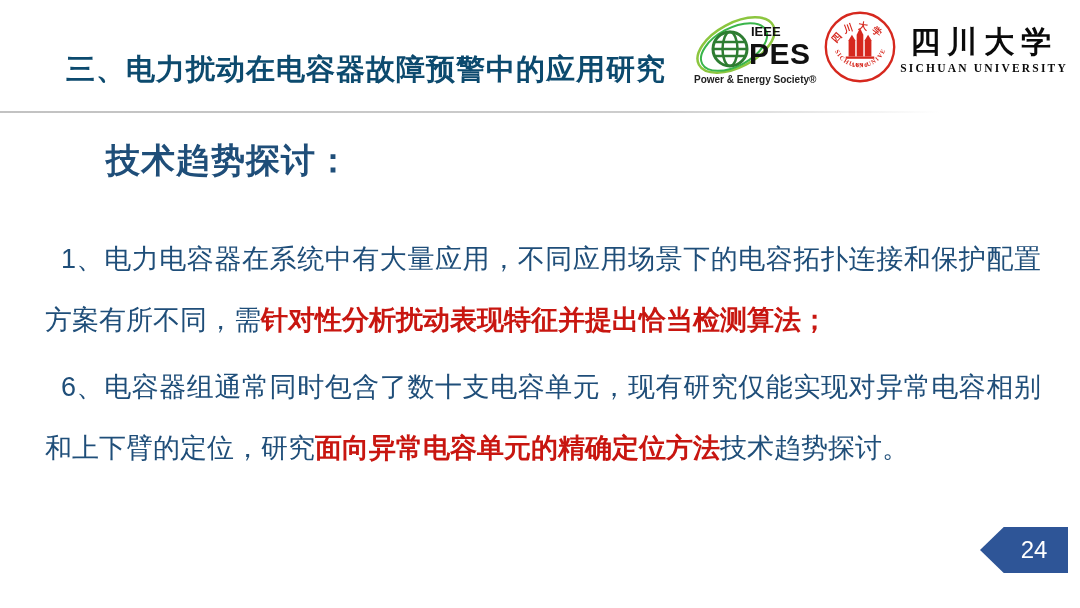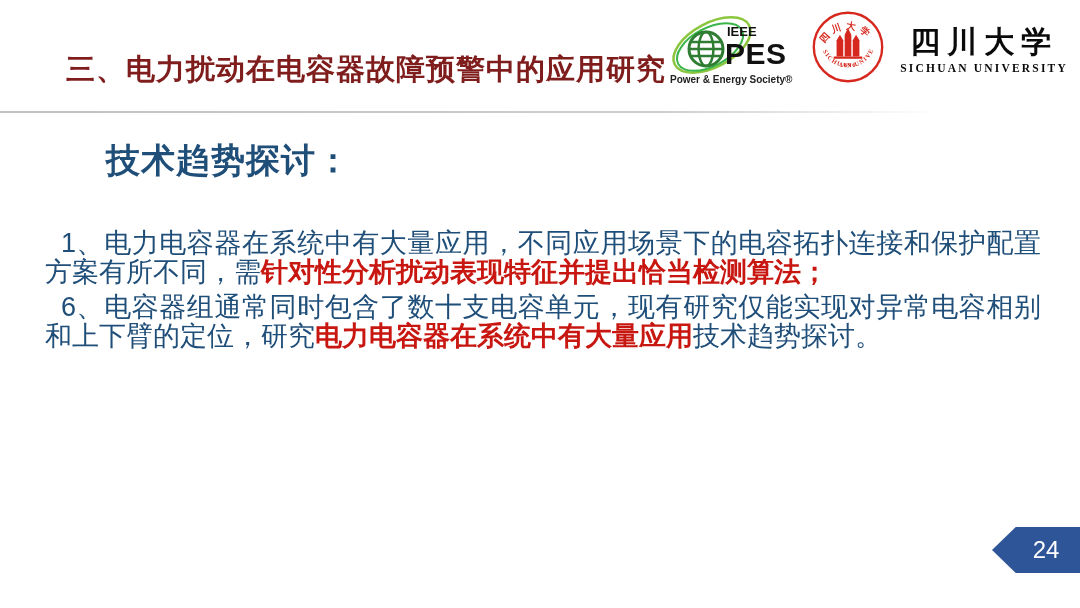--- a/index.html
+++ b/index.html
@@ -3,25 +3,25 @@
 <meta charset="utf-8">
 <style>
   html,body{margin:0;padding:0;}
   body{
     width:1080px;height:608px;position:relative;background:#ffffff;overflow:hidden;
     font-family:"Liberation Sans","DejaVu Sans",sans-serif;
   }
   
   .slide-title{
     position:absolute;left:66px;top:50px;
-    font-size:29px;font-weight:700;color:#7f1d1d;letter-spacing:1px;white-space:nowrap;
+    font-size:29px;font-weight:700;color:#0c4a6e;letter-spacing:1px;white-space:nowrap;
   }
   .logo-row{
     position:absolute;top:8px;right:12px;height:82px;
-    display:flex;align-items:center;gap:14px;
+    display:flex;align-items:center;gap:2px;
   }
   .ieee-logo{position:relative;width:128px;height:80px;}
   .scu-seal{width:76px;height:76px;}
   .scu-wordmark{display:flex;flex-direction:column;align-items:center;justify-content:center;}
   .scu-cn{
     font-size:30px;font-weight:700;color:#0a0a0a;letter-spacing:7px;
     font-family:"Liberation Serif","DejaVu Serif",serif;white-space:nowrap;line-height:34px;
   }
   .scu-en{
     font-size:11.5px;font-weight:700;color:#0a0a0a;letter-spacing:2.2px;
@@ -31,28 +31,28 @@
     position:absolute;left:0;top:111px;width:940px;height:2px;
     background:linear-gradient(to right,#c2c2c2 0%,#cdcdcd 70%,rgba(205,205,205,0) 100%);
   }
   
   .subtitle{
     position:absolute;left:106px;top:138px;
     font-size:34px;font-weight:700;color:#1F4E79;letter-spacing:1px;white-space:nowrap;text-align:center;
   }
   .body-text{
     position:absolute;left:45px;top:229px;width:996px;
-    font-size:27px;line-height:29px;color:#1F4E79;text-align:justify;
+    font-size:27px;line-height:61px;color:#1F4E79;text-align:justify;
   }
   .body-text p{margin:0 0 6px 0;text-indent:16px;}
   .seg-blue{color:#1F4E79;}
   .seg-red{color:#C81610;font-weight:700;}
   
   .page-badge{
-    position:absolute;right:0;top:527px;width:88px;height:46px;
+    position:absolute;right:12px;top:527px;width:88px;height:46px;
     background:#2E5597;color:#ffffff;
     clip-path:polygon(0% 50%,27% 0%,100% 0%,100% 100%,27% 100%);
     display:flex;align-items:center;justify-content:center;
     font-size:24px;padding-left:20px;box-sizing:border-box;
     filter:drop-shadow(-3px 4px 3px rgba(90,90,90,0.45));
   }
   
   .ieee-txt-small{font:700 13px "Liberation Sans",sans-serif;fill:#111;}
   .ieee-txt-big{font:700 30px "Liberation Sans",sans-serif;fill:#111;letter-spacing:0.5px;}
   .ieee-tagline{font:600 10px "Liberation Sans",sans-serif;fill:#222;}
@@ -106,18 +106,18 @@
     <div class="scu-en">SICHUAN UNIVERSITY</div>
   </div>
 </div>
 
 <div class="divider"></div>
 
 <div class="subtitle">技术趋势探讨：</div>
 
 <div class="body-text">
   <p><span class="seg-blue">1、电力电容器在系统中有大量应用，不同应用场景下的电容拓扑连接和保护配置方案有所不同，需</span><span class="seg-red">针对性分析扰动表现特征并提出恰当检测算法；</span></p>
-  <p><span class="seg-blue">6、电容器组通常同时包含了数十支电容单元，现有研究仅能实现对异常电容相别和上下臂的定位，研究</span><span class="seg-red">电力电容器在系统中有大量应用</span><span class="seg-blue">技术趋势探讨。</span></p>
+  <p><span class="seg-blue">6、电容器组通常同时包含了数十支电容单元，现有研究仅能实现对异常电容相别和上下臂的定位，研究</span><span class="seg-red">面向异常电容单元的精确定位方法</span><span class="seg-blue">技术趋势探讨。</span></p>
 </div>
 
 <div class="page-badge">
   <span>24</span>
 </div>
 
 </body></html>

